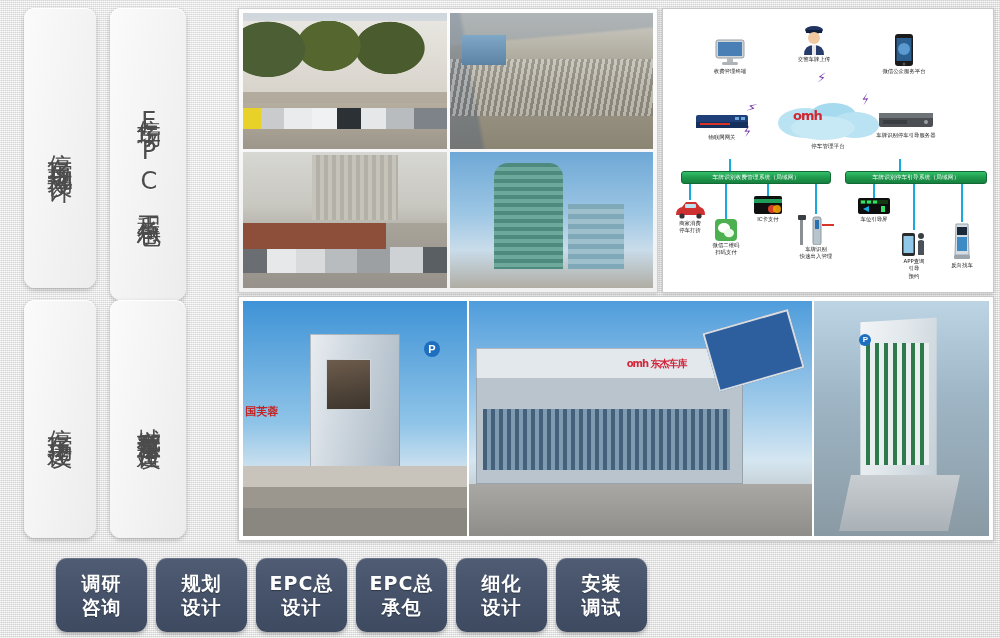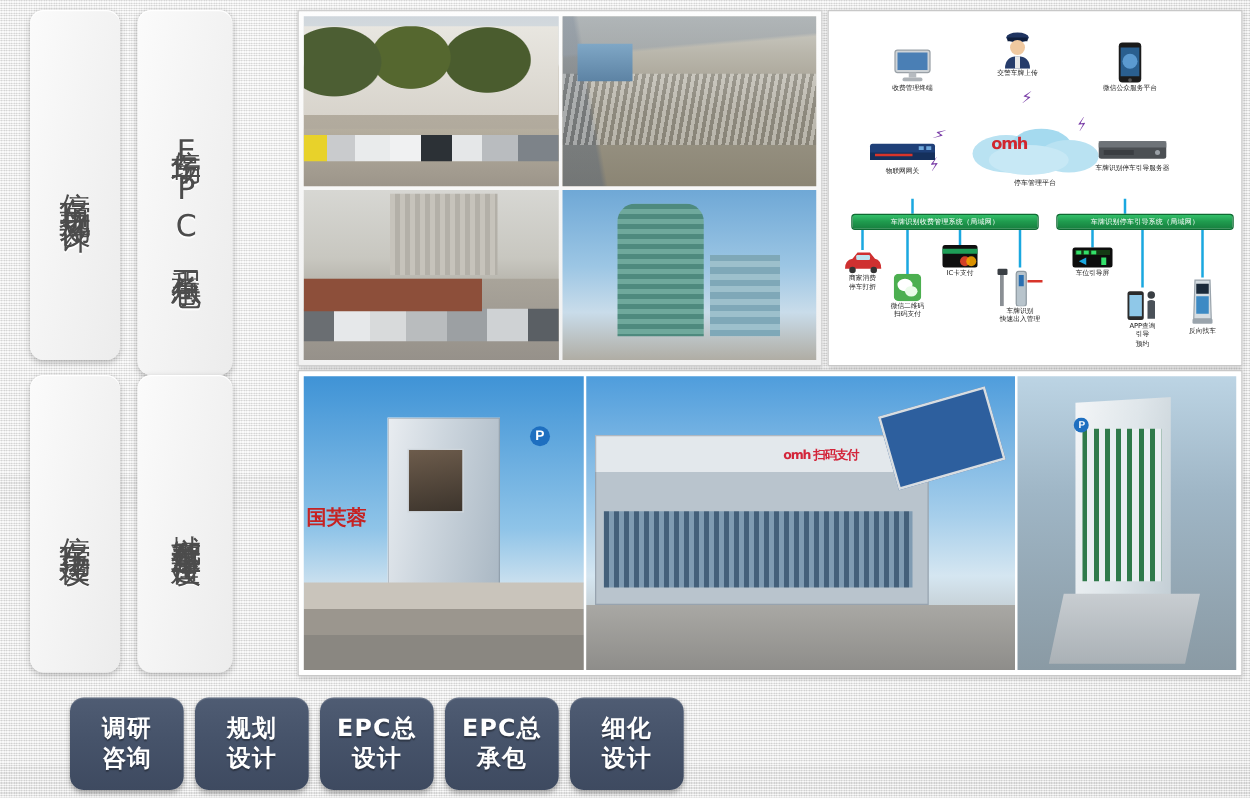--- a/index.html
+++ b/index.html
@@ -145,21 +145,21 @@
   .rn1 .tower { position:absolute; left:30%; top:14%; width:40%; height:66%;
       background: linear-gradient(100deg,#e9edf1 0%,#cdd6de 40%,#a8b6c2 100%);
       box-shadow: 0 0 0 1px rgba(120,135,150,.5) inset; }
   .rn1 .tower::before { content:""; position:absolute; left:18%; top:16%; width:48%; height:32%;
       background: linear-gradient(170deg,#6d5c4c,#3c342c); border:1px solid #cfd6dc; }
   .rn1 .pmark { position:absolute; right:12%; top:17%; width:16px; height:16px;
       border-radius:50%; background:#1e6fc0; color:#fff; font-size:11px; font-weight:bold;
       display:flex; align-items:center; justify-content:center; font-family:"Liberation Sans",sans-serif; }
   .rn1 .lowrow { position:absolute; left:0; bottom:0; width:100%; height:30%;
       background: linear-gradient(180deg,#c9c4bb 0 30%, #9b968e 30% 60%, #8a8781 60% 100%); }
-  .rn1 .redsign { position:absolute; left:1%; top:44%; font-size:16px; color:#c62222;
+  .rn1 .redsign { position:absolute; left:1%; top:44%; font-size:11px; color:#c62222;
       font-weight:bold; font-family:"DejaVu Sans",sans-serif; }
 
   .rn2 { background: linear-gradient(180deg,#4f9ddc 0%,#a7cfeb 48%,#d5e6f1 68%,#a9a8a4 100%); }
   .rn2 .block { position:absolute; left:2%; top:20%; width:78%; height:58%;
       background: linear-gradient(180deg,#e3e8ec 0 22%, #b9c4cd 22% 100%);
       box-shadow: inset 0 0 0 1px rgba(110,125,140,.45); }
   .rn2 .louvers { position:absolute; left:4%; top:46%; width:72%; height:26%;
       background: repeating-linear-gradient(90deg,#44607a 0 4px,#7f9bb2 4px 8px); }
   .rn2 .carbox { position:absolute; right:4%; top:8%; width:26%; height:26%;
       background:#2d5f9e; transform: rotate(-16deg);
@@ -393,21 +393,21 @@
   <div class="rn rn1">
     <div class="tower"></div>
     <div class="pmark">P</div>
     <div class="redsign">国芙蓉</div>
     <div class="lowrow"></div>
   </div>
   <div class="rn rn2">
     <div class="block"></div>
     <div class="louvers"></div>
     <div class="carbox"></div>
-    <div class="logo">omh 扫码支付</div>
+    <div class="logo">omh 东杰车库</div>
     <div class="road"></div>
   </div>
   <div class="rn rn3">
     <div class="slab"></div>
     <div class="greenstrips"></div>
     <div class="pmark2">P</div>
     <div class="plaza"></div>
   </div>
 </div>
 
@@ -425,13 +425,17 @@
     <span class="l2">设计</span>
   </div>
   <div class="proc-btn">
     <span class="l1">EPC总</span>
     <span class="l2">承包</span>
   </div>
   <div class="proc-btn">
     <span class="l1">细化</span>
     <span class="l2">设计</span>
   </div>
+  <div class="proc-btn">
+    <span class="l1">安装</span>
+    <span class="l2">调试</span>
+  </div>
 </div>
 
 </body></html>

